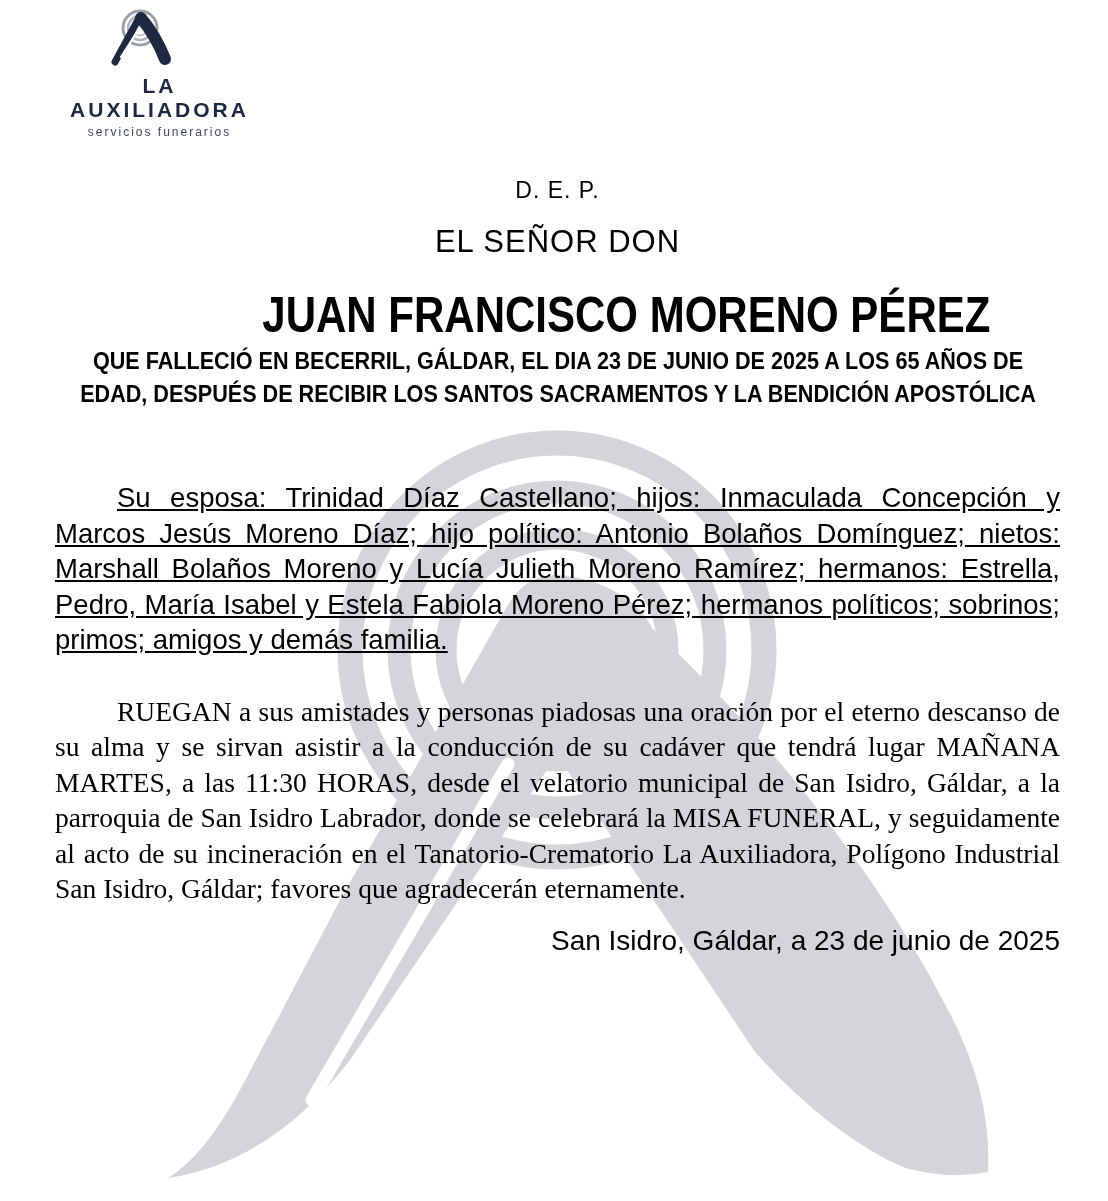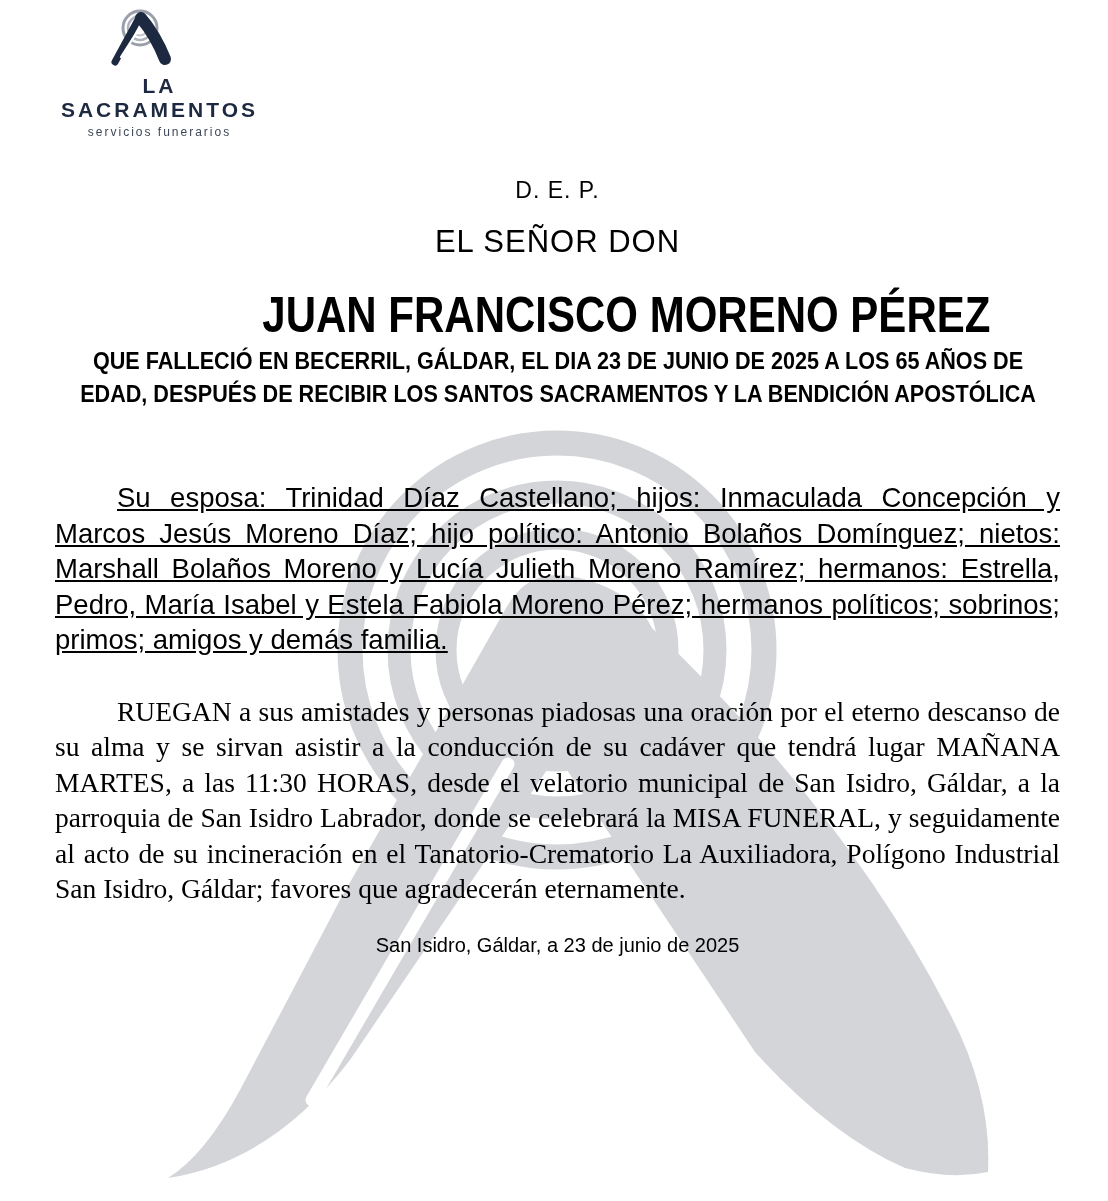--- a/index.html
+++ b/index.html
@@ -46,21 +46,21 @@
     transform:scaleX(0.9); transform-origin:center top;
     text-align:center; font-weight:bold; font-size:24px; line-height:33px;
   }
   .para {
     font-size:27.5px; line-height:35.5px; text-align:justify;
     text-indent:62px;
   }
   .para1 { margin-top:70px;text-decoration:underline; }
   .para2 { margin-top:36px;font-family:Liberation Serif, serif; }
   .dateline {
-    margin-top:27px; font-size:20px; text-align:center;
+    margin-top:18px; font-size:28px; text-align:right;
   }
 </style>
 </head>
 <body>
 
 <div class="watermark">
   <svg width="1108" height="1201" viewBox="0 0 1108 1201">
     <g stroke="#d3d5d9" fill="none">
       <circle cx="557" cy="650" r="207" stroke-width="25"></circle>
       <circle cx="557" cy="650" r="158" stroke-width="23"></circle>
@@ -92,21 +92,21 @@
     <svg class="logo-mark" width="70" height="62" viewBox="0 0 70 62">
       <g stroke="#9aa0ab" fill="none">
         <circle cx="36" cy="22" r="17" stroke-width="3" stroke="#9aa0ab"></circle>
         <circle cx="36" cy="22" r="12" stroke-width="2.5" stroke="#aeb3bd"></circle>
         <circle cx="36" cy="22" r="7.5" stroke-width="2" stroke="#c2c6cd"></circle>
       </g>
       <path d="M 35 12 L 11 56" stroke="#1d2940" stroke-width="7" stroke-linecap="round" fill="none"></path>
       <path d="M 37 12 Q 52 30 61 53" stroke="#1d2940" stroke-width="12" stroke-linecap="round" fill="none"></path>
       <path d="M 33 26 L 17 51" stroke="#ffffff" stroke-width="2.2" stroke-linecap="round" fill="none"></path>
     </svg>
-    <div class="brand-name">LA SACRAMENTOS</div>
+    <div class="brand-name">LA AUXILIADORA</div>
     <div class="brand-tagline">servicios funerarios</div>
   </div>
 
   <div class="col">
     <div class="dep">D. E. P.</div>
 
     <div class="honorific">EL SEÑOR DON</div>
 
     <div class="name-wrap">
       <span class="name">JUAN FRANCISCO MORENO PÉREZ</span>

